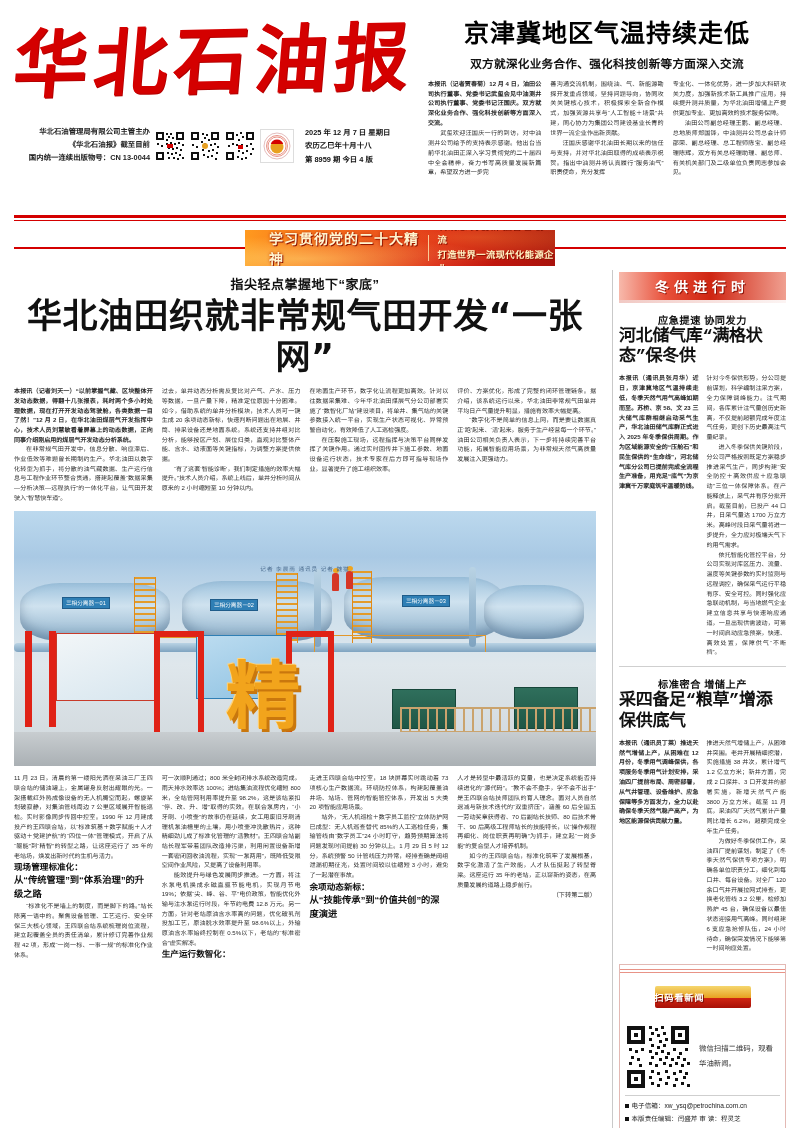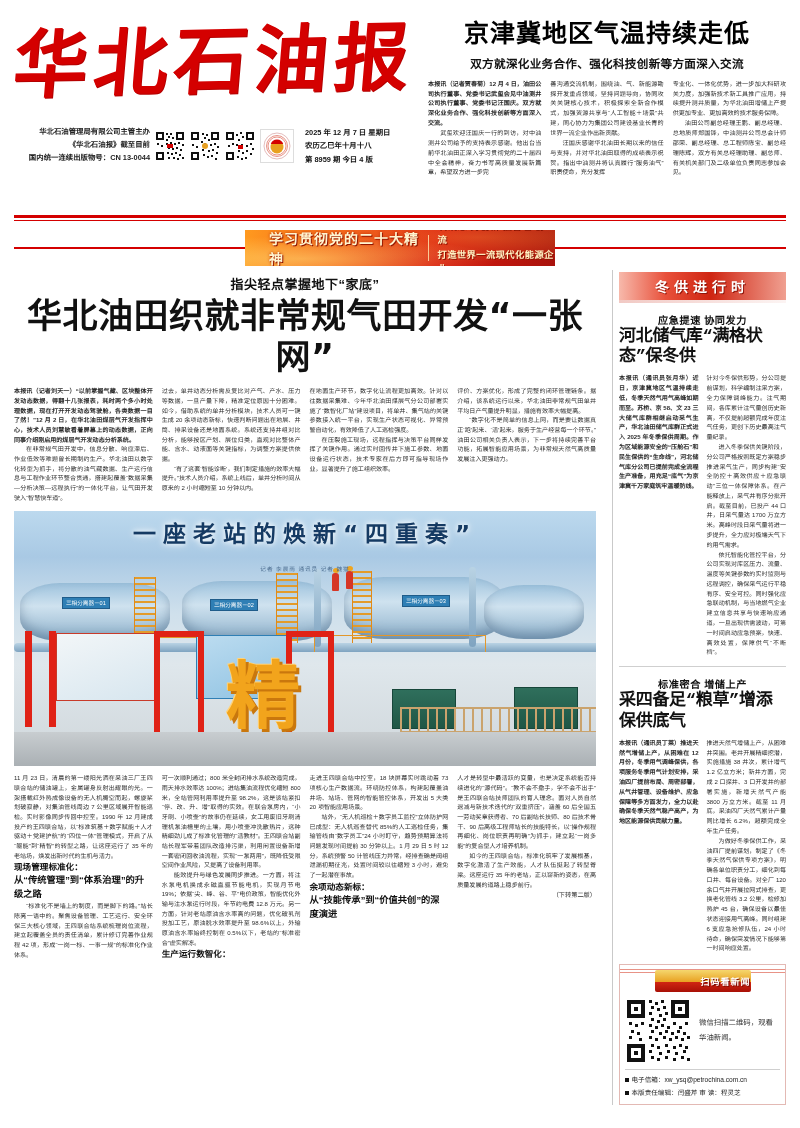--- a/index.html
+++ b/index.html
@@ -169,23 +169,23 @@
   .rc{flex:1;font-size:6.05px;line-height:1.62;text-align:justify;color:#2c2c2c;}
   .rc p{margin:0;text-indent:2em;}
   .rc p.first{text-indent:0;}
   .r-div{height:1px;background:#cfcfcf;margin:8px 0 0 0;}
 
   
   .footer-box{margin-top:10px;border:1px solid #e3b9b4;padding:5px;position:relative;}
   .fb-lines{position:absolute;left:0;right:0;top:4px;height:6px;
     background:repeating-linear-gradient(180deg,#d94a36 0 1px,transparent 1px 3px);opacity:.6;}
   .scan-banner{
-    width:96px;height:22px;margin:0 auto;position:relative;z-index:2;
+    width:96px;height:22px;margin:16px auto;position:relative;z-index:2;
     background:linear-gradient(180deg,#f5d76e,#e8a020 55%,#cf2512 56%,#a81006);
-    display:flex;align-items:center;justify-content:flex-end;border-radius:2px;
+    display:flex;align-items:center;justify-content:flex-start;border-radius:2px;
   }
   .scan-banner span{font-size:9px;font-weight:bold;color:#fff;letter-spacing:1px;text-shadow:1px 1px 0 #7a0d05;}
   .fb-main{display:flex;align-items:center;gap:8px;margin-top:6px;}
   .fb-qr{width:66px;height:66px;flex:0 0 66px;background:#fff;}
   .fb-txt{font-size:7.4px;line-height:2;color:#333;font-family:"Liberation Serif","DejaVu Serif",serif;}
   .fb-foot{border-top:1px solid #cfcfcf;margin-top:5px;padding-top:4px;}
   .fb-foot div{font-size:6.6px;line-height:1.9;color:#222;}
   .sq{display:inline-block;width:4px;height:4px;background:#111;margin-right:2.5px;vertical-align:middle;}
   .cont{font-size:6.2px;text-align:right;margin-top:3px;color:#333;}
 </style>
@@ -429,21 +429,20 @@
         <div class="worker" style="left:318px;top:62px;"></div>
         <div class="worker" style="left:332px;top:60px;"></div>
 
         <div class="fence" style="left:386px;top:196px;width:196px;height:22px;"></div>
         <div class="ground"></div>
 
         <div class="sign" style="left:48px;top:86px;">三相分离器－01</div>
         <div class="sign" style="left:196px;top:88px;">三相分离器－02</div>
         <div class="sign" style="left:388px;top:84px;">三相分离器－03</div>
 
-        <div class="ph-title">一座老站的焕新“四重奏”</div>
         <div class="ph-byline">记者 李晨雨 通讯员 记者 魏猫</div>
       </div>
 
       <div class="feat-cols">
         <div class="fc">
           <p class="first">11 月 23 日，清晨的第一缕阳光洒在采油三厂王四联合站的储油罐上，金属罐身反射出耀眼的光。一架搭载红外热成像设备的无人机腾空而起，螺旋桨划破寂静，对集油管线周边 7 公里区域展开智能巡检。实时影像同步传回中控室。1990 年 12 月建成投产的王四联合站，以“标准筑基＋数字赋能＋人才驱动＋党建护航”的“四位一体”管理模式，开启了从“躯能”到“精智”的转型之路，让这座运行了 35 年的老站场，焕发出新时代的生机与活力。</p>
           <p class="sub-h">
             <span>现场管理标准化：</span>
             <span class="l2">从“传统管理”到“体系治理”的升级之路</span>
           </p>

